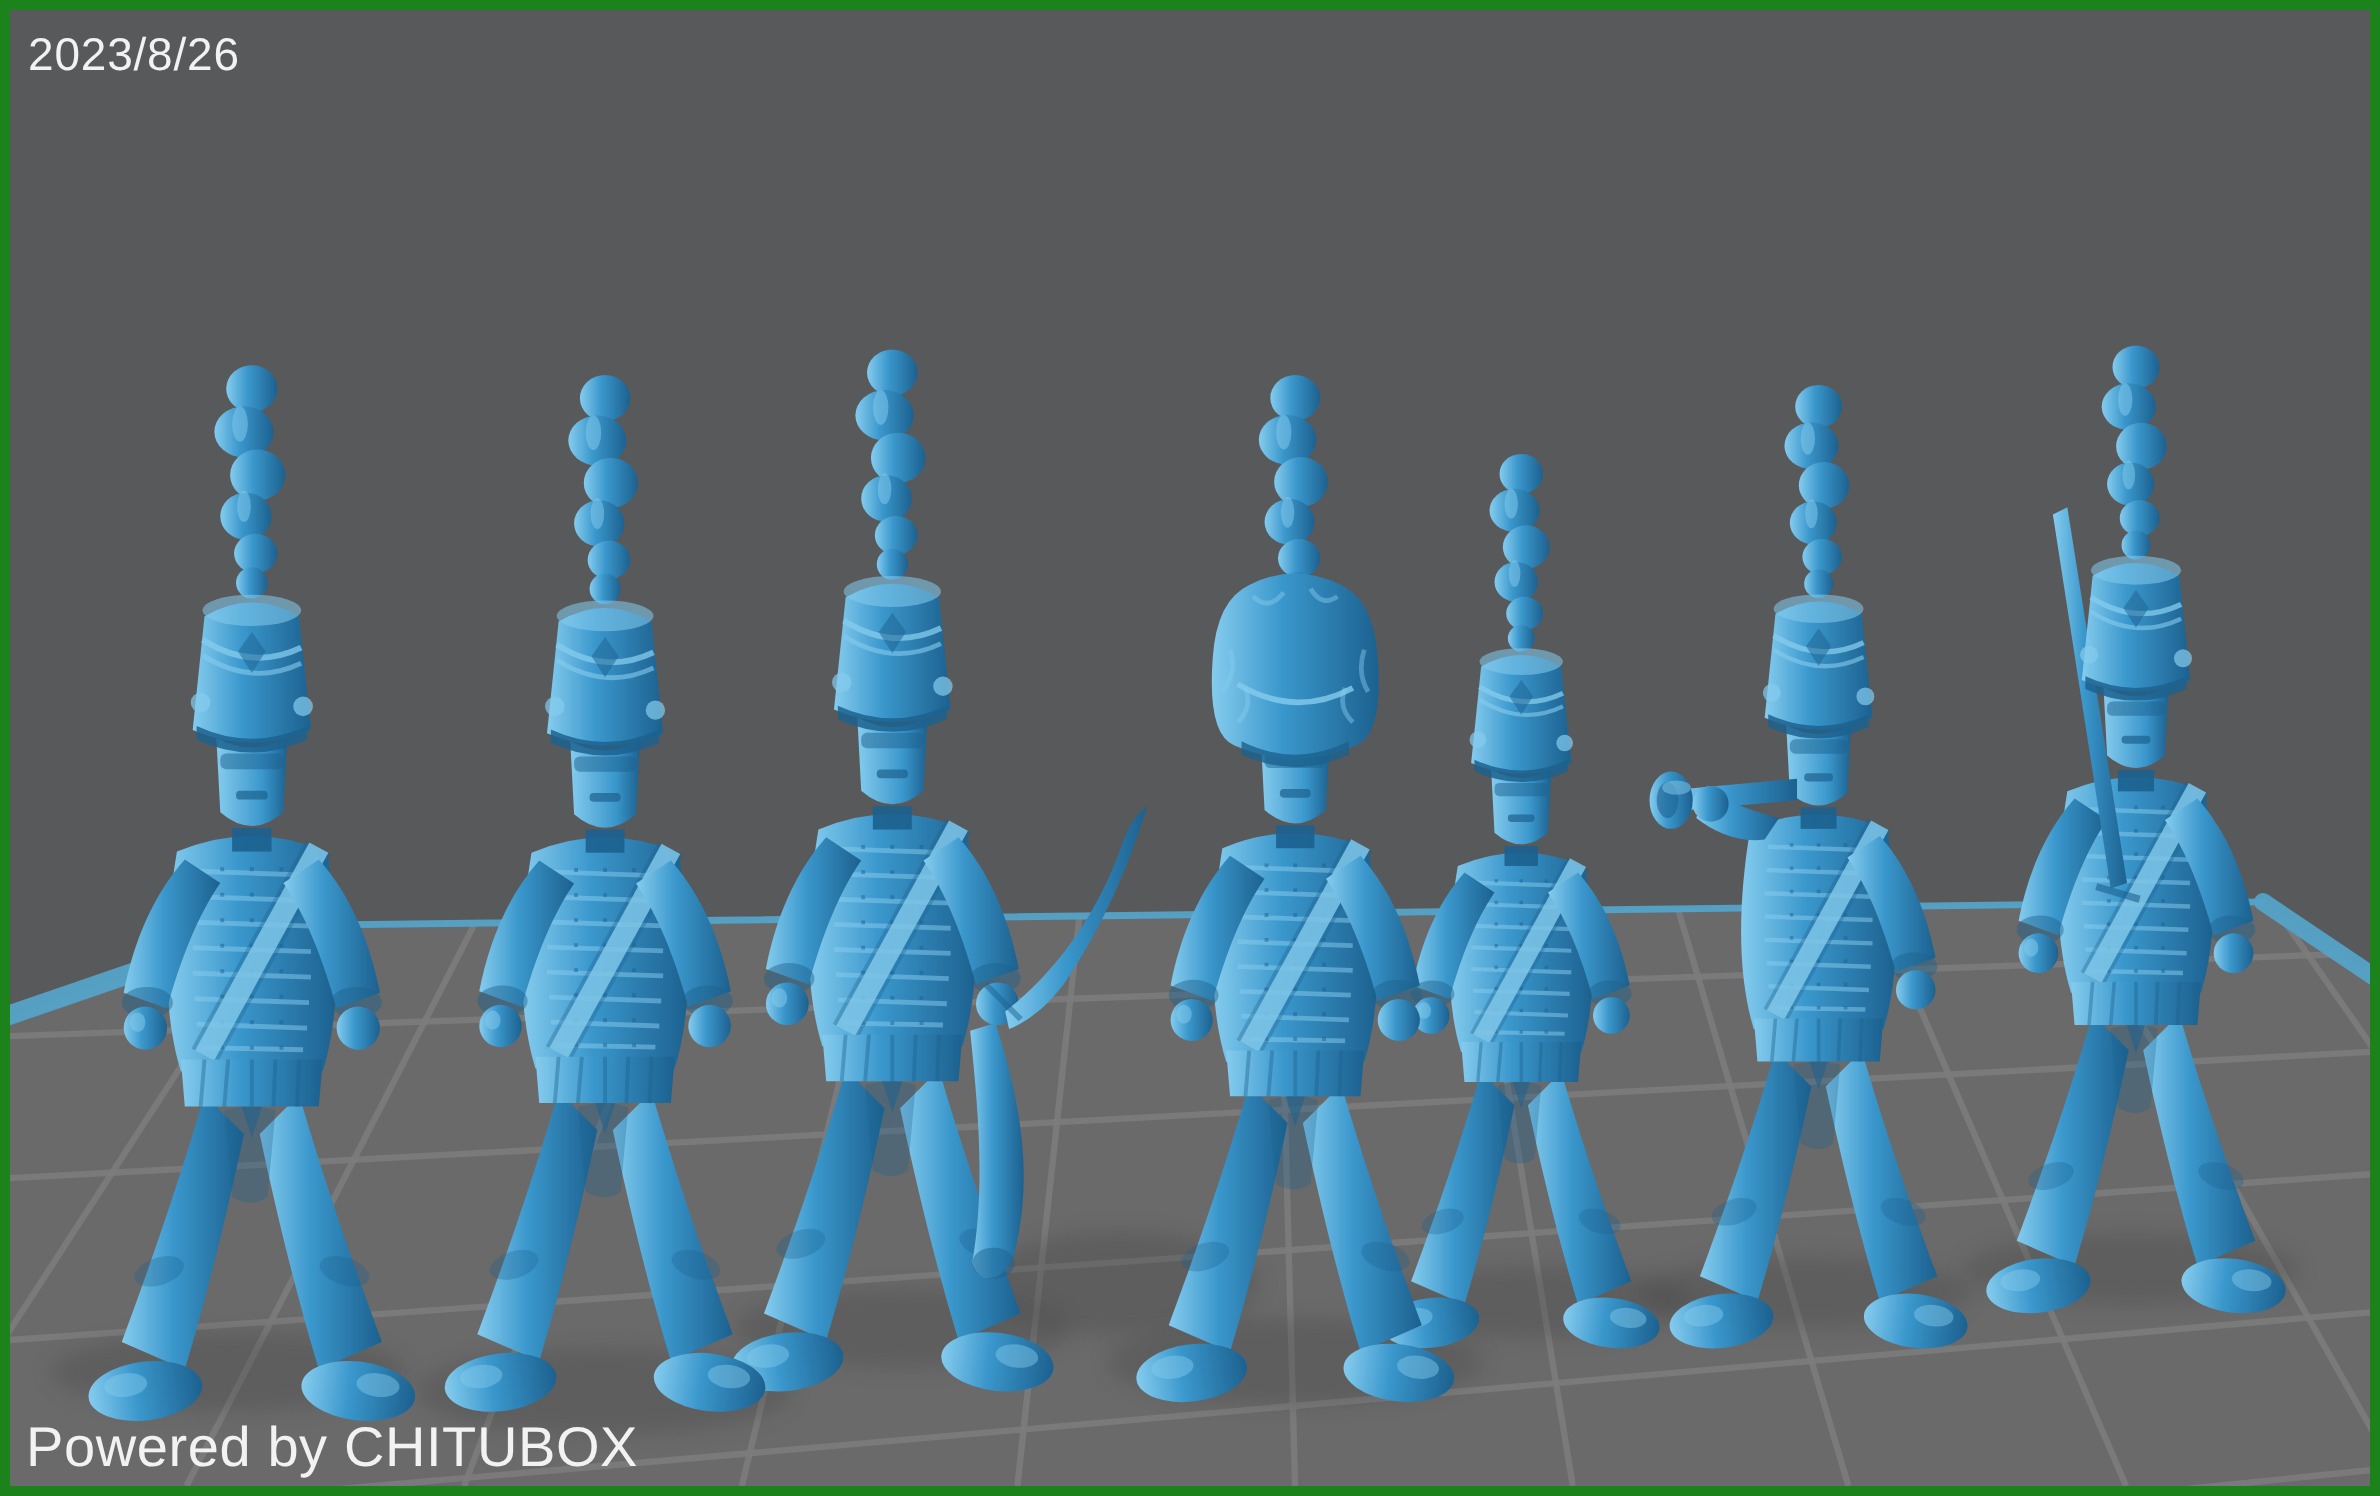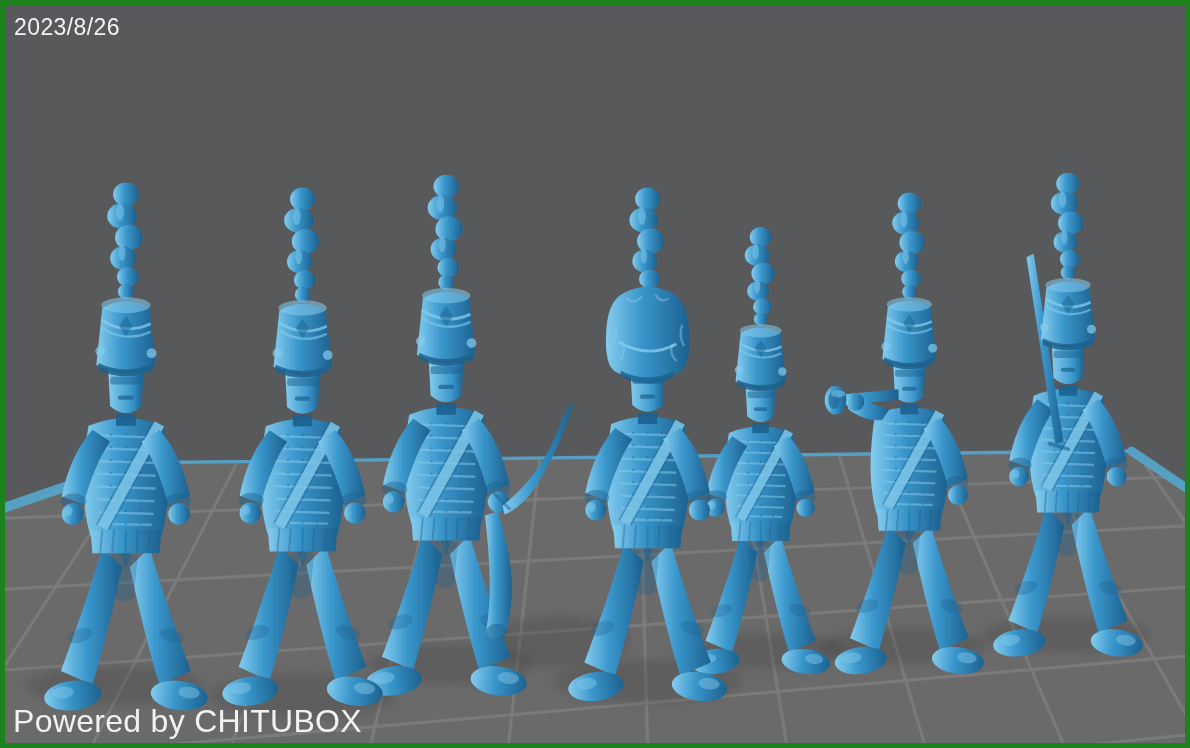--- a/index.html
+++ b/index.html
@@ -13,21 +13,21 @@
     font-family:"Liberation Sans",sans-serif;
   }
   #scene-svg{position:absolute;left:0;top:0;width:1180px;height:738px;display:block;}
   .hud-date{
     position:absolute;top:9px;left:9px;
     font-size:23px;color:var(--text-color,#f2f2f2);
     letter-spacing:.4px;user-select:none;
   }
   .hud-watermark{
     position:absolute;bottom:3px;left:8px;
-    font-size:32px;color:var(--text-color,#f2f2f2);
+    font-size:28px;color:var(--text-color,#f2f2f2);
     letter-spacing:.3px;user-select:none;
   }
   .floor{fill:var(--floor-gray,#6a6a6a);}
   .gridline{stroke:var(--grid-line-gray,#7d7d7d);stroke-width:3.2;opacity:.85;}
   .plate-edge{stroke:var(--plate-edge-blue,#55a3c9);opacity:.95;stroke-linecap:round;}
   .blob-shadow{fill:var(--shadow-color,#3f3f3f);opacity:.28;filter:url(#softBlur);}
   .f-body{fill:url(#gBody);}
   .f-face{fill:url(#gFace);}
   .f-dk{fill:var(--model-blue-shadow,#1c618f);}
   .f-hi{fill:var(--model-blue-highlight,#85ccee);}

